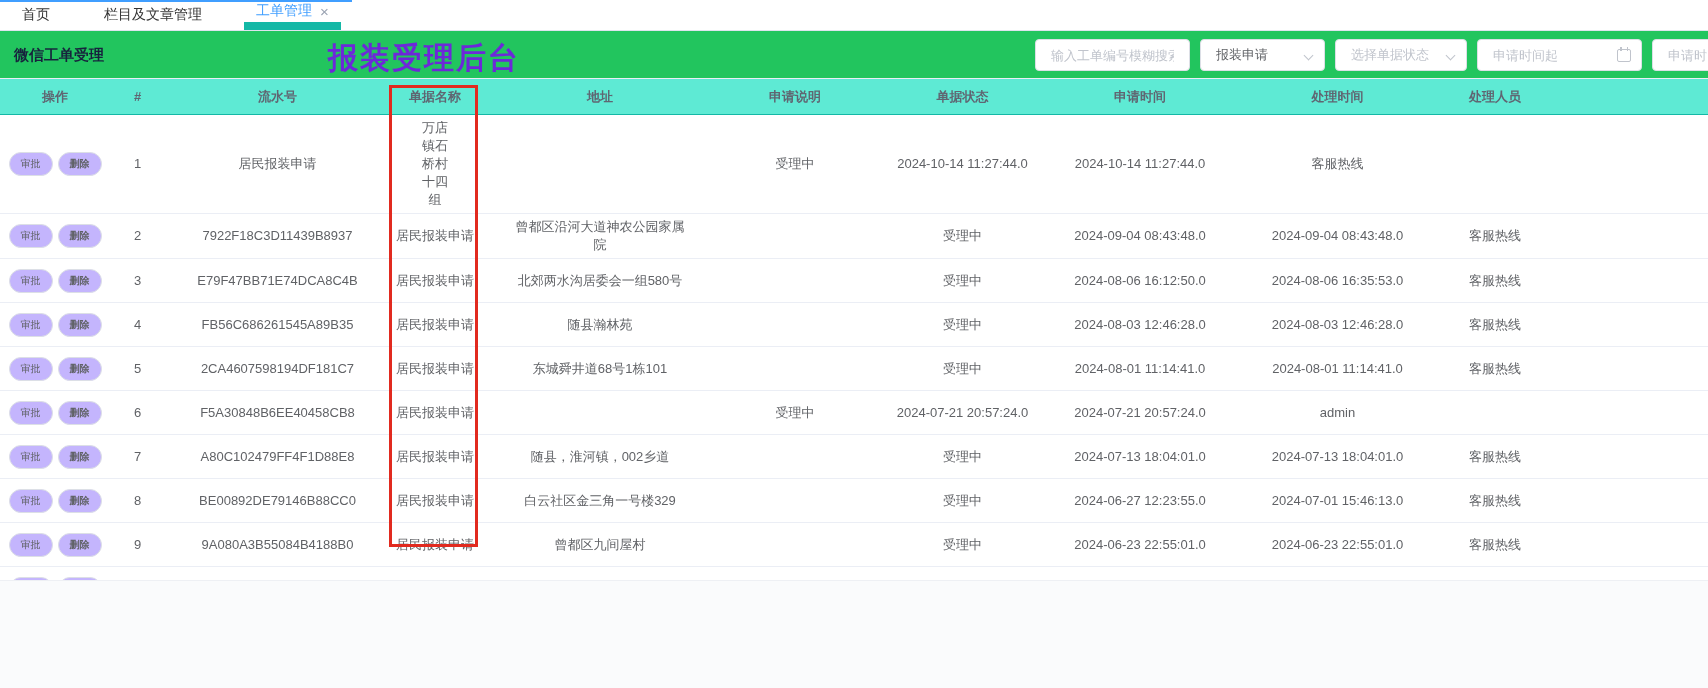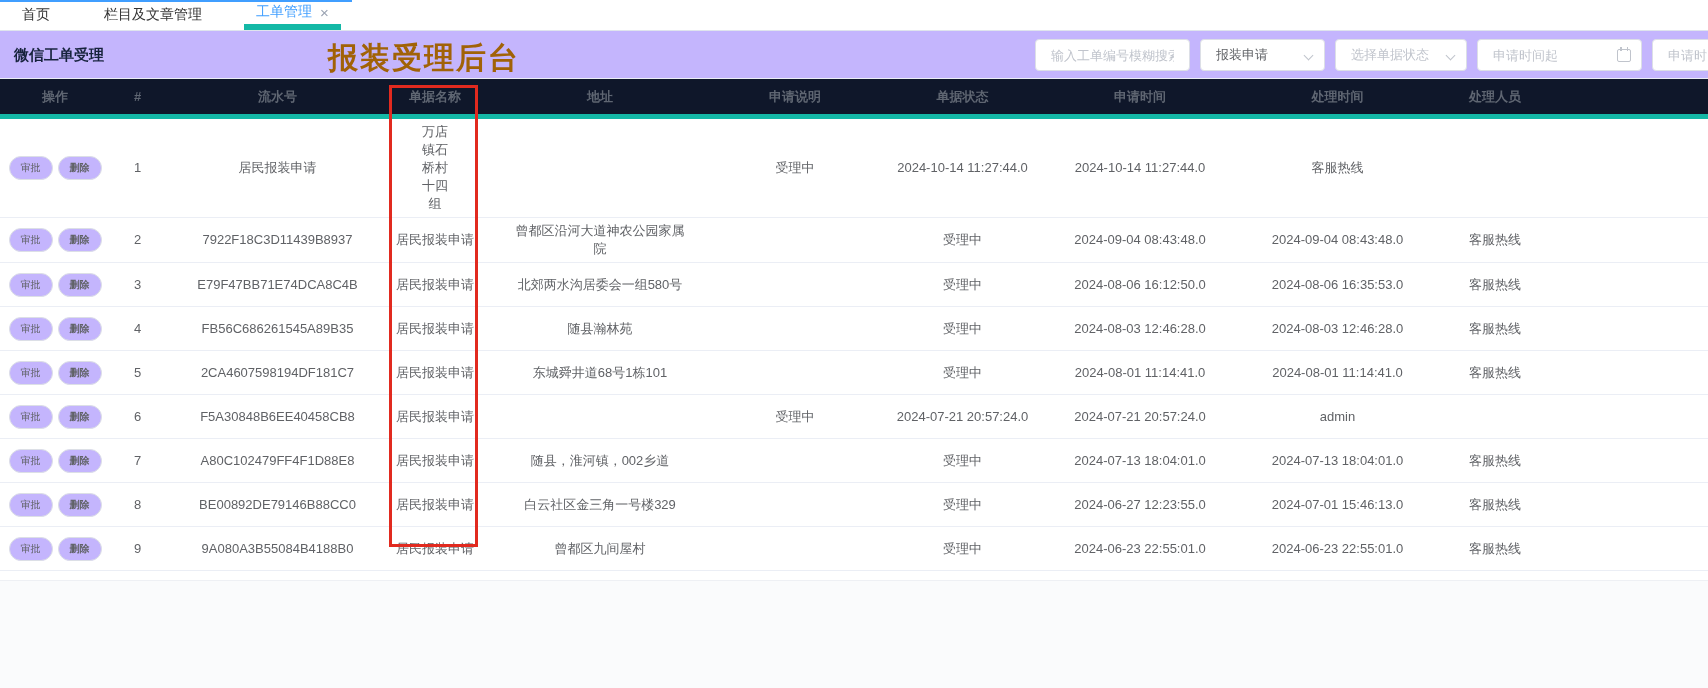--- a/index.html
+++ b/index.html
@@ -7,25 +7,25 @@
     font-family:"Liberation Sans","DejaVu Sans",sans-serif; color:#606266; }
   .screen { position:relative; width:1708px; height:688px; }
 
   
   .progress-bar { position:absolute; top:0; left:0; width:352px; height:2px; background:#409eff; z-index:9; }
 
   
   .tabbar { display:flex; align-items:flex-end; height:31px; border-bottom:1px solid #dfe4ed; background:#fff; padding-left:10px; }
   .tab { display:flex; align-items:center; gap:6px; height:30px; padding:0 12px; font-size:14px; color:#333; cursor:pointer; }
   .tab + .tab { margin-left:30px; }
-  .tab.active { color:#409eff; border-bottom:6px solid #14b8a6; }
+  .tab.active { color:#409eff; border-bottom:8px solid #14b8a6; }
   .tab .close { font-size:15px; color:#9aa3b2; line-height:1; margin-left:2px; }
 
   
-  .toolbar { position:relative; height:47px; background:#c4b5fd; }
+  .toolbar { position:relative; height:47px; background:#22c55e; }
   .page-title { position:absolute; left:14px; top:15px; font-size:15px; font-weight:bold; color:#17233d; }
   .filters { position:absolute; left:1035px; top:8px; display:flex; gap:10px; }
   .f-item { position:relative; height:32px; border:1px solid #dcdfe6; border-radius:4px; background:#fff; }
   .f-item input { width:100%; height:100%; border:0; outline:0; background:transparent; padding:0 15px;
      font-size:13px; color:#606266; font-family:inherit; }
   .f-item input::placeholder { color:#c0c4cc; }
   .f-select { display:flex; align-items:center; padding:0 28px 0 15px; font-size:13px; cursor:pointer;text-align:center; }
   .f-select .val { color:#606266; }
   .f-select .ph { color:#c0c4cc; }
   .chev { position:absolute; right:12px; top:12px; width:7px; height:7px;
@@ -33,35 +33,35 @@
   .cal { position:absolute; right:10px; top:9px; width:14px; height:13px; border:1px solid #c0c4cc; border-radius:2px; }
   .cal:before { content:""; position:absolute; left:2px; top:-3px; width:1.5px; height:4px; background:#c0c4cc; }
   .cal:after  { content:""; position:absolute; right:2px; top:-3px; width:1.5px; height:4px; background:#c0c4cc; }
   .w-search { width:155px; } .w-type { width:125px; } .w-status { width:132px; }
   .w-date1 { width:165px;text-decoration:underline; } .w-date2 { width:150px; }
   .w-date1 input, .w-date2 input { padding-right:30px; }
 
   
   .table { position:relative; border-top:1px solid #ebeef5; }
   .grid { display:grid; grid-template-columns:110px 55px 225px 90px 240px 150px 185px 170px 225px 90px 1fr; }
-  .thead { background:#0f172a; border-bottom:5px solid #14b8a6; }
+  .thead { background:#5eead4; border-bottom:1px solid #14b8a6; }
   .th { display:flex; align-items:center; justify-content:center; height:35px; font-size:13px; font-weight:bold; color:#5f6672; }
   .tr { border-bottom:1px solid #ebeef5; background:#fff; }
   .td { display:flex; align-items:center; justify-content:center; min-height:43px; padding:4px 6px;
         font-size:13px; color:#606266; text-align:center; line-height:18px; }
   .col-address { padding:4px 30px; }
   .btn { display:inline-block; padding:5px 11px; border:1px solid #dcdfe6; border-radius:15px; background:#c4b5fd;
          font-size:10px; color:#606266; font-family:inherit; cursor:pointer; line-height:1.2; }
   .btn + .btn { margin-left:5px;font-weight:bold; }
 
   
   .red-box { position:absolute; left:389px; top:6px; width:89px; height:462px;
      border:3px solid #e12a1f; pointer-events:none; z-index:5; }
   .annotation { position:absolute; left:328px; top:38px; z-index:6; font-size:30px; font-weight:bold;
-     color:#a16207; letter-spacing:2px; white-space:nowrap; pointer-events:none; }
+     color:#6d28d9; letter-spacing:2px; white-space:nowrap; pointer-events:none; }
 
   .below-card { position:absolute; top:580px; left:0; width:1708px; bottom:0;
      background:#fafbfc; border-top:1px solid #eef0f4; }
 </style>
 </head>
 <body>
 
 <div class="screen">
 
   <div class="progress-bar"></div>

